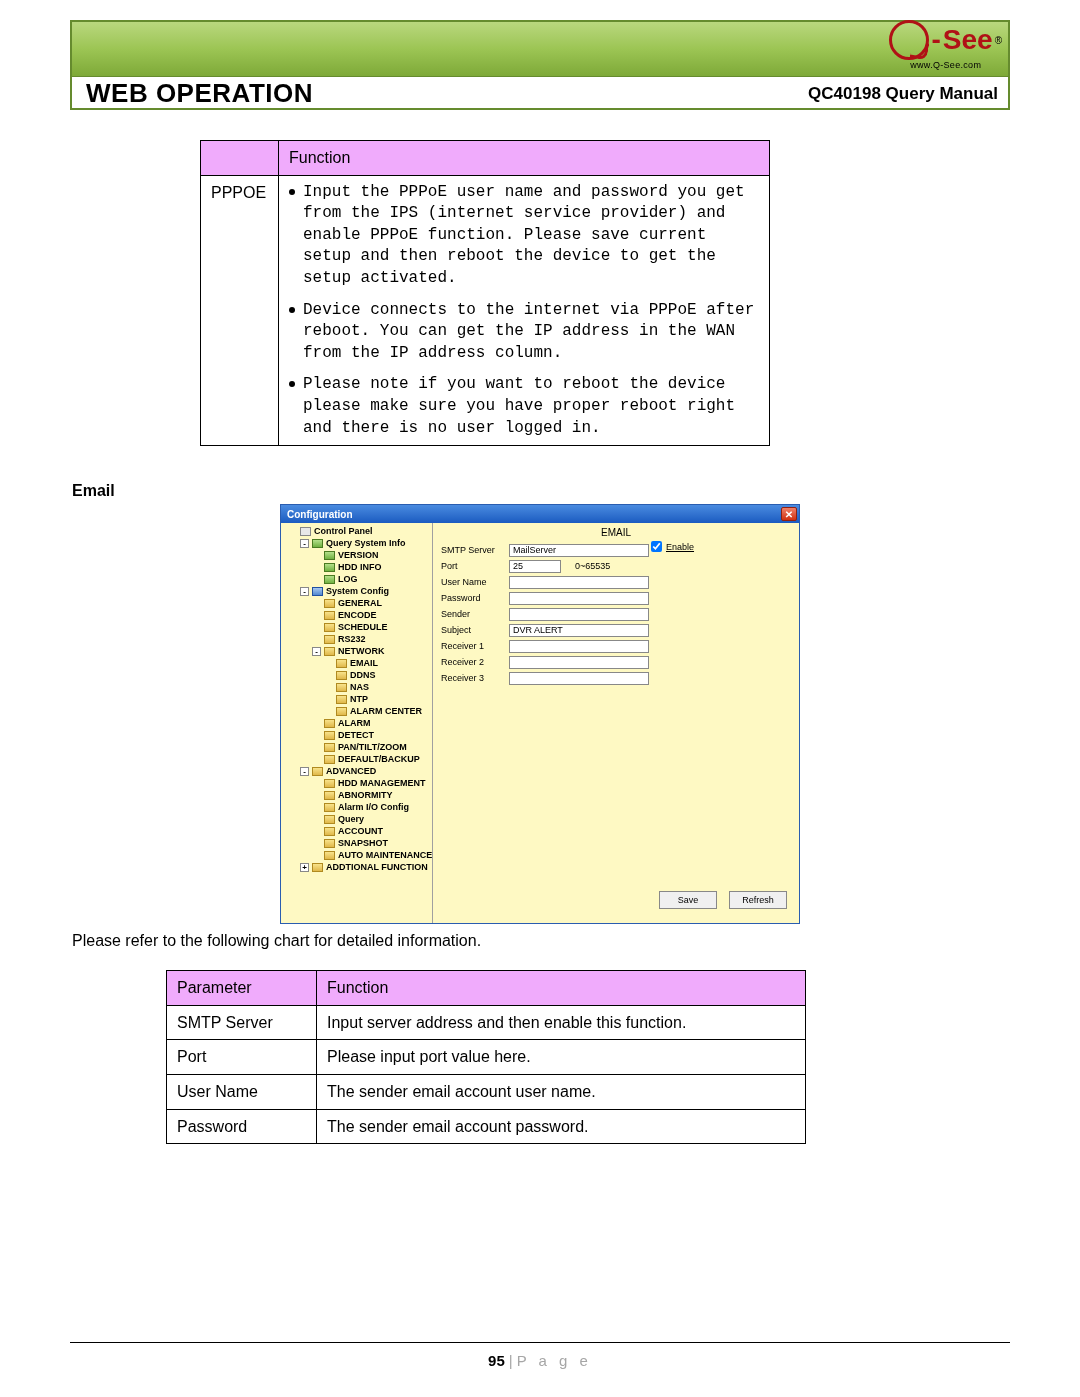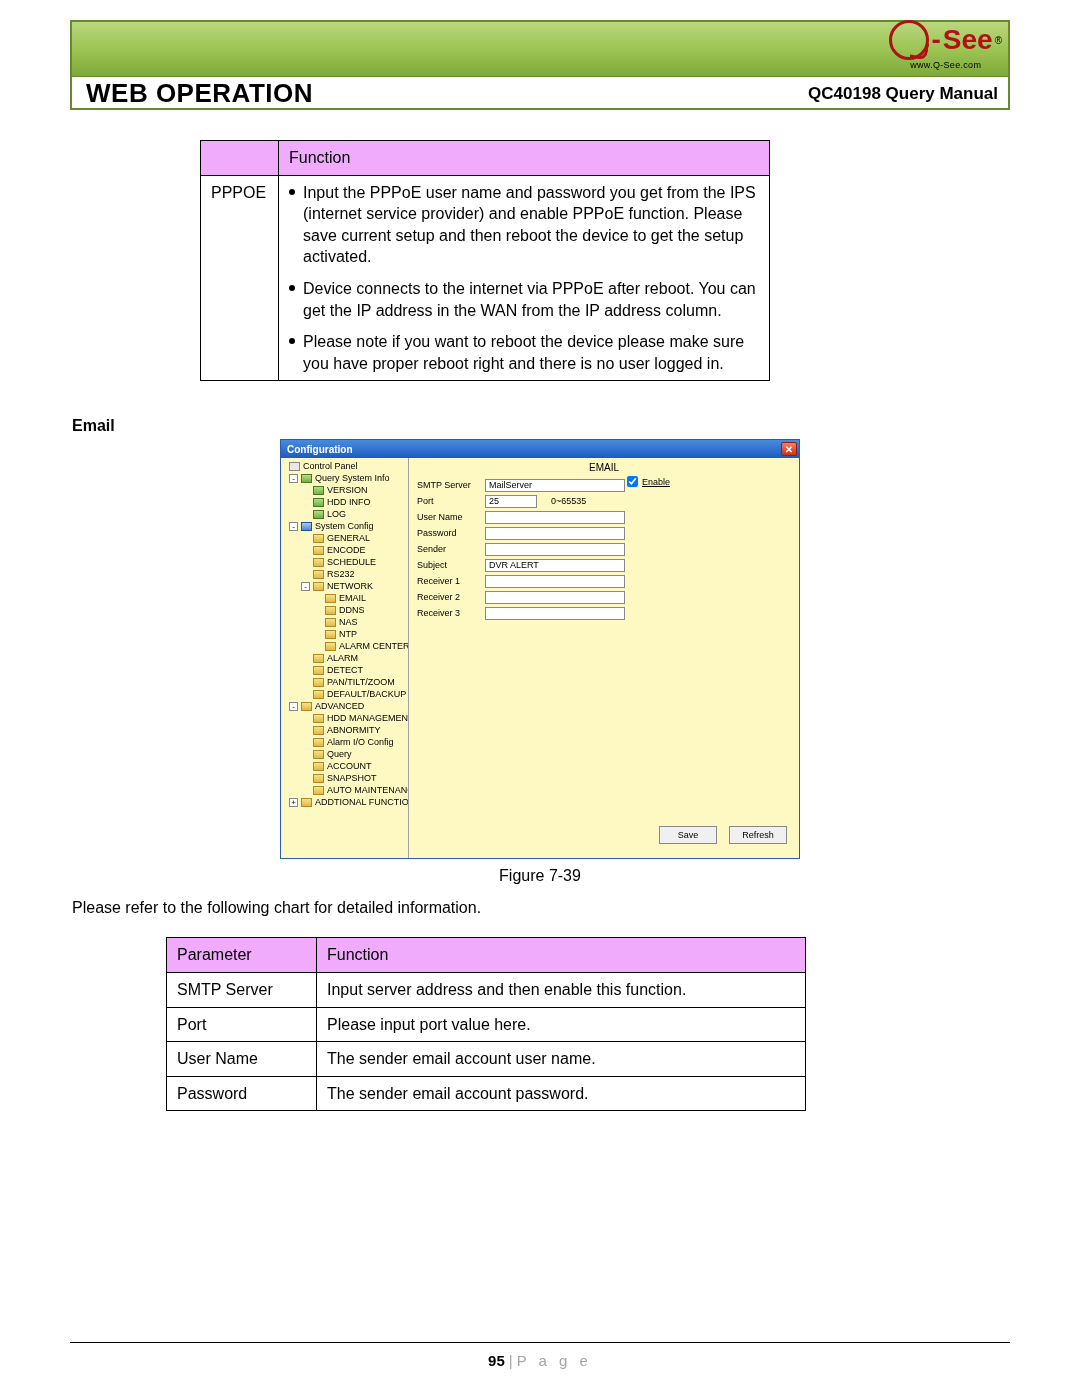--- a/index.html
+++ b/index.html
@@ -106,20 +106,21 @@
     font-weight: normal;
     font-size: 16px;
     line-height: 1.35;
   }
   .tbl .hdr {
     background: #f0abfc;
   }
   .tbl ul {
     list-style: none;
     padding: 0;
+    font-family: Liberation Mono, monospace;
   }
   .tbl ul li {
     position: relative;
     padding-left: 14px;
     margin-bottom: 10px;
   }
   .tbl ul li:last-child { margin-bottom: 0; }
   .tbl ul li::before {
     content: '';
     position: absolute;
@@ -162,24 +163,25 @@
     border: 1px solid #902010;
     display: flex; align-items: center; justify-content: center;
     font-size: 10px; font-weight: bold; color: #fff;
     border-radius: 2px;
   }
   .dialog-body {
     display: flex;
     height: calc(100% - 18px);
   }
   .tree {
-    width: 128px;
+    width: 152px;
     border-right: 1px solid #a0a0a0;
-    padding: 2px 8px;
+    padding: 2px 19px;
     overflow: hidden;
+    font-weight: bold;
   }
   .tree-row {
     display: flex;
     align-items: center;
     gap: 3px;
     white-space: nowrap;
     height: 12px;
     line-height: 12px;
   }
   .pm {
@@ -494,21 +496,20 @@
         </div>
 
         <div class="btn-row">
           <button>Save</button>
           <button>Refresh</button>
         </div>
       </div>
     </div>
   </div>
 
-  <div class="fig-caption">Figure 7-39</div>
   <div class="body-text">Please refer to the following chart for detailed information.</div>
 
   <table class="tbl t2">
     <tbody>
         <tr>
       <th class="hdr">Parameter</th>
       <th class="hdr">Function</th>
     </tr>
     <tr>
       <td>SMTP Server</td>

